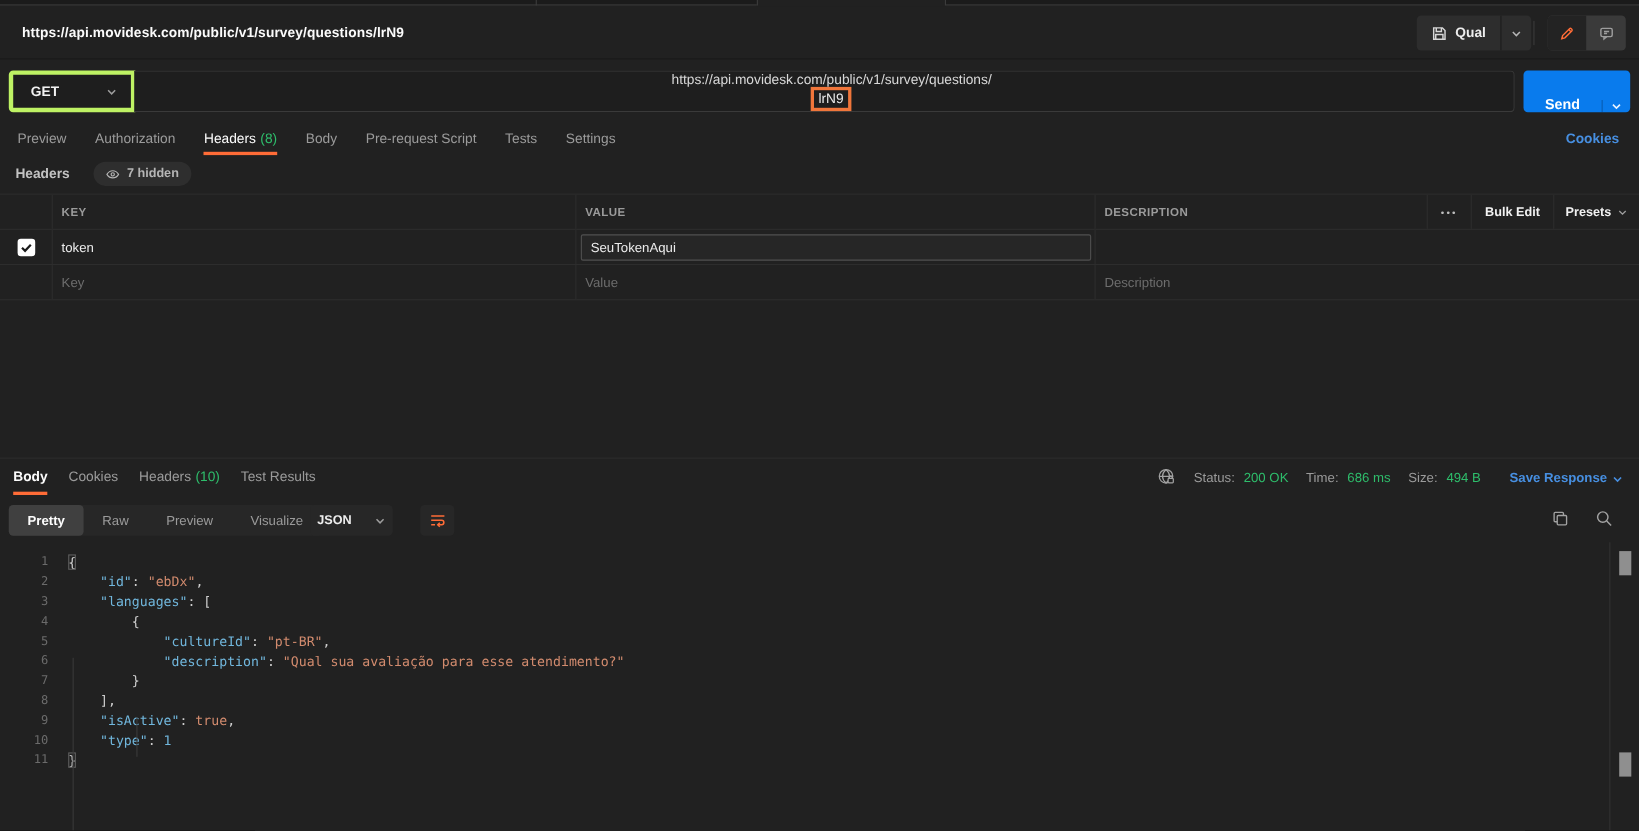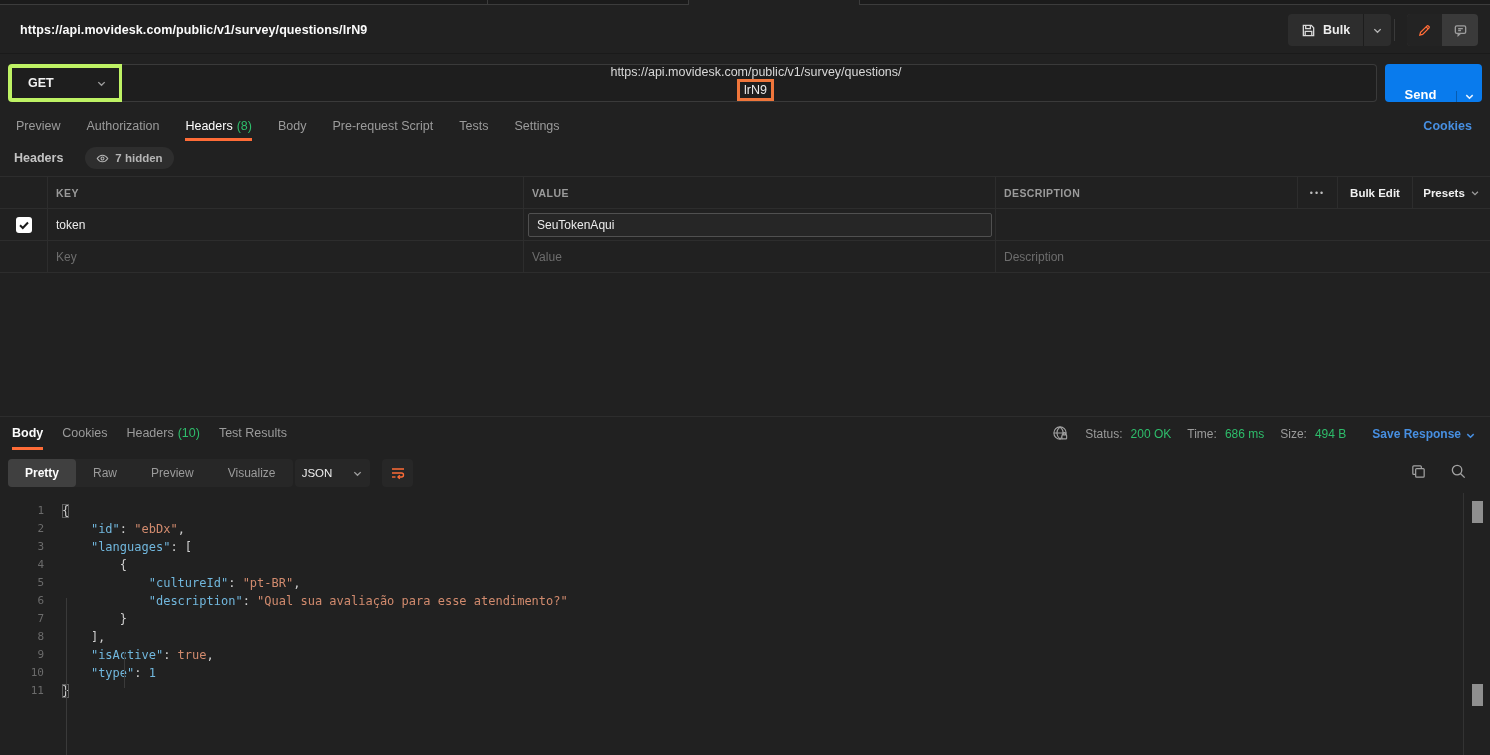--- a/index.html
+++ b/index.html
@@ -83,22 +83,22 @@
   #respmeta { position:absolute; right:14px; top:0; height:33px; display:flex; align-items:center; gap:8px; font-size:12px; }
   .meta-label { color:#9b9b9b; }
   .meta-val { color:#2ebd6b; margin-right:8px; }
   #save-response { color:#478fe1; font-weight:bold; display:flex; align-items:flex-end; gap:4px; margin-left:10px; cursor:pointer; }
 
   
   #resptoolbar { position:absolute; left:0; top:36px; width:1490px; height:40px; }
   #viewseg { position:absolute; left:8px; top:6px; height:28px; background:#272727; border-radius:4px; display:flex; align-items:stretch; }
   .vseg { display:flex; align-items:center; padding:0 17px; color:#9b9b9b; font-size:12px; cursor:pointer; border-radius:4px; }
   .vseg.active { background:#404040; color:#fdfdfd; font-weight:bold; }
-  #format-select { position:absolute; left:295px; top:6px; width:75px; height:28px; background:#272727; border-radius:4px;
-    display:flex; align-items:center; justify-content:center; gap:20px; color:#ededed; font-weight:normal; font-size:11.5px; cursor:pointer; }
+  #format-select { position:absolute; left:282px; top:6px; width:75px; height:28px; background:#272727; border-radius:4px;
+    display:flex; align-items:center; justify-content:center; gap:20px; color:#ededed; font-weight:bold; font-size:11.5px; cursor:pointer; }
   #wrap-btn { position:absolute; left:382px; top:6px; width:31px; height:28px; background:#272727; border-radius:4px;
     display:flex; align-items:center; justify-content:center; cursor:pointer; }
   #copy-btn { position:absolute; left:1410px; top:10px; color:#a2a2a2; cursor:pointer; }
   #search-btn { position:absolute; left:1450px; top:10px; color:#a2a2a2; cursor:pointer; }
 
   
   #code { position:absolute; left:0; top:76px; width:1463px; height:263px; overflow:hidden;
     font-family:"DejaVu Sans Mono", monospace; font-size:12px; padding-top:9px; }
   .code-line { display:flex; height:18px; line-height:18px; }
   .ln { width:44px; text-align:right; color:#6b6b6b; font-size:11px; flex:none; }
@@ -138,21 +138,21 @@
 
     <div class="btn-group" id="save-group">
       <div id="save-btn">
         <span>
           <svg width="15" height="15" viewBox="0 0 16 16" fill="none" stroke="#d8d8d8" stroke-width="1.4">
             <path d="M2.5 2.5h8.5l2.5 2.5v8.5h-11z"></path>
             <path d="M5 2.5v3.5h5V2.5"></path>
             <path d="M4.5 13.5V9h7v4.5"></path>
           </svg>
         </span>
-        <span>Bulk</span>
+        <span>Qual</span>
       </div>
       <div id="save-caret">
         <span>
           <svg width="11" height="11" viewBox="0 0 12 12" fill="none" stroke="currentColor" stroke-width="1.5">
               <path d="M2.5 4.5 6 8l3.5-3.5"></path>
             </svg>
         </span>
       </div>
     </div>
 

